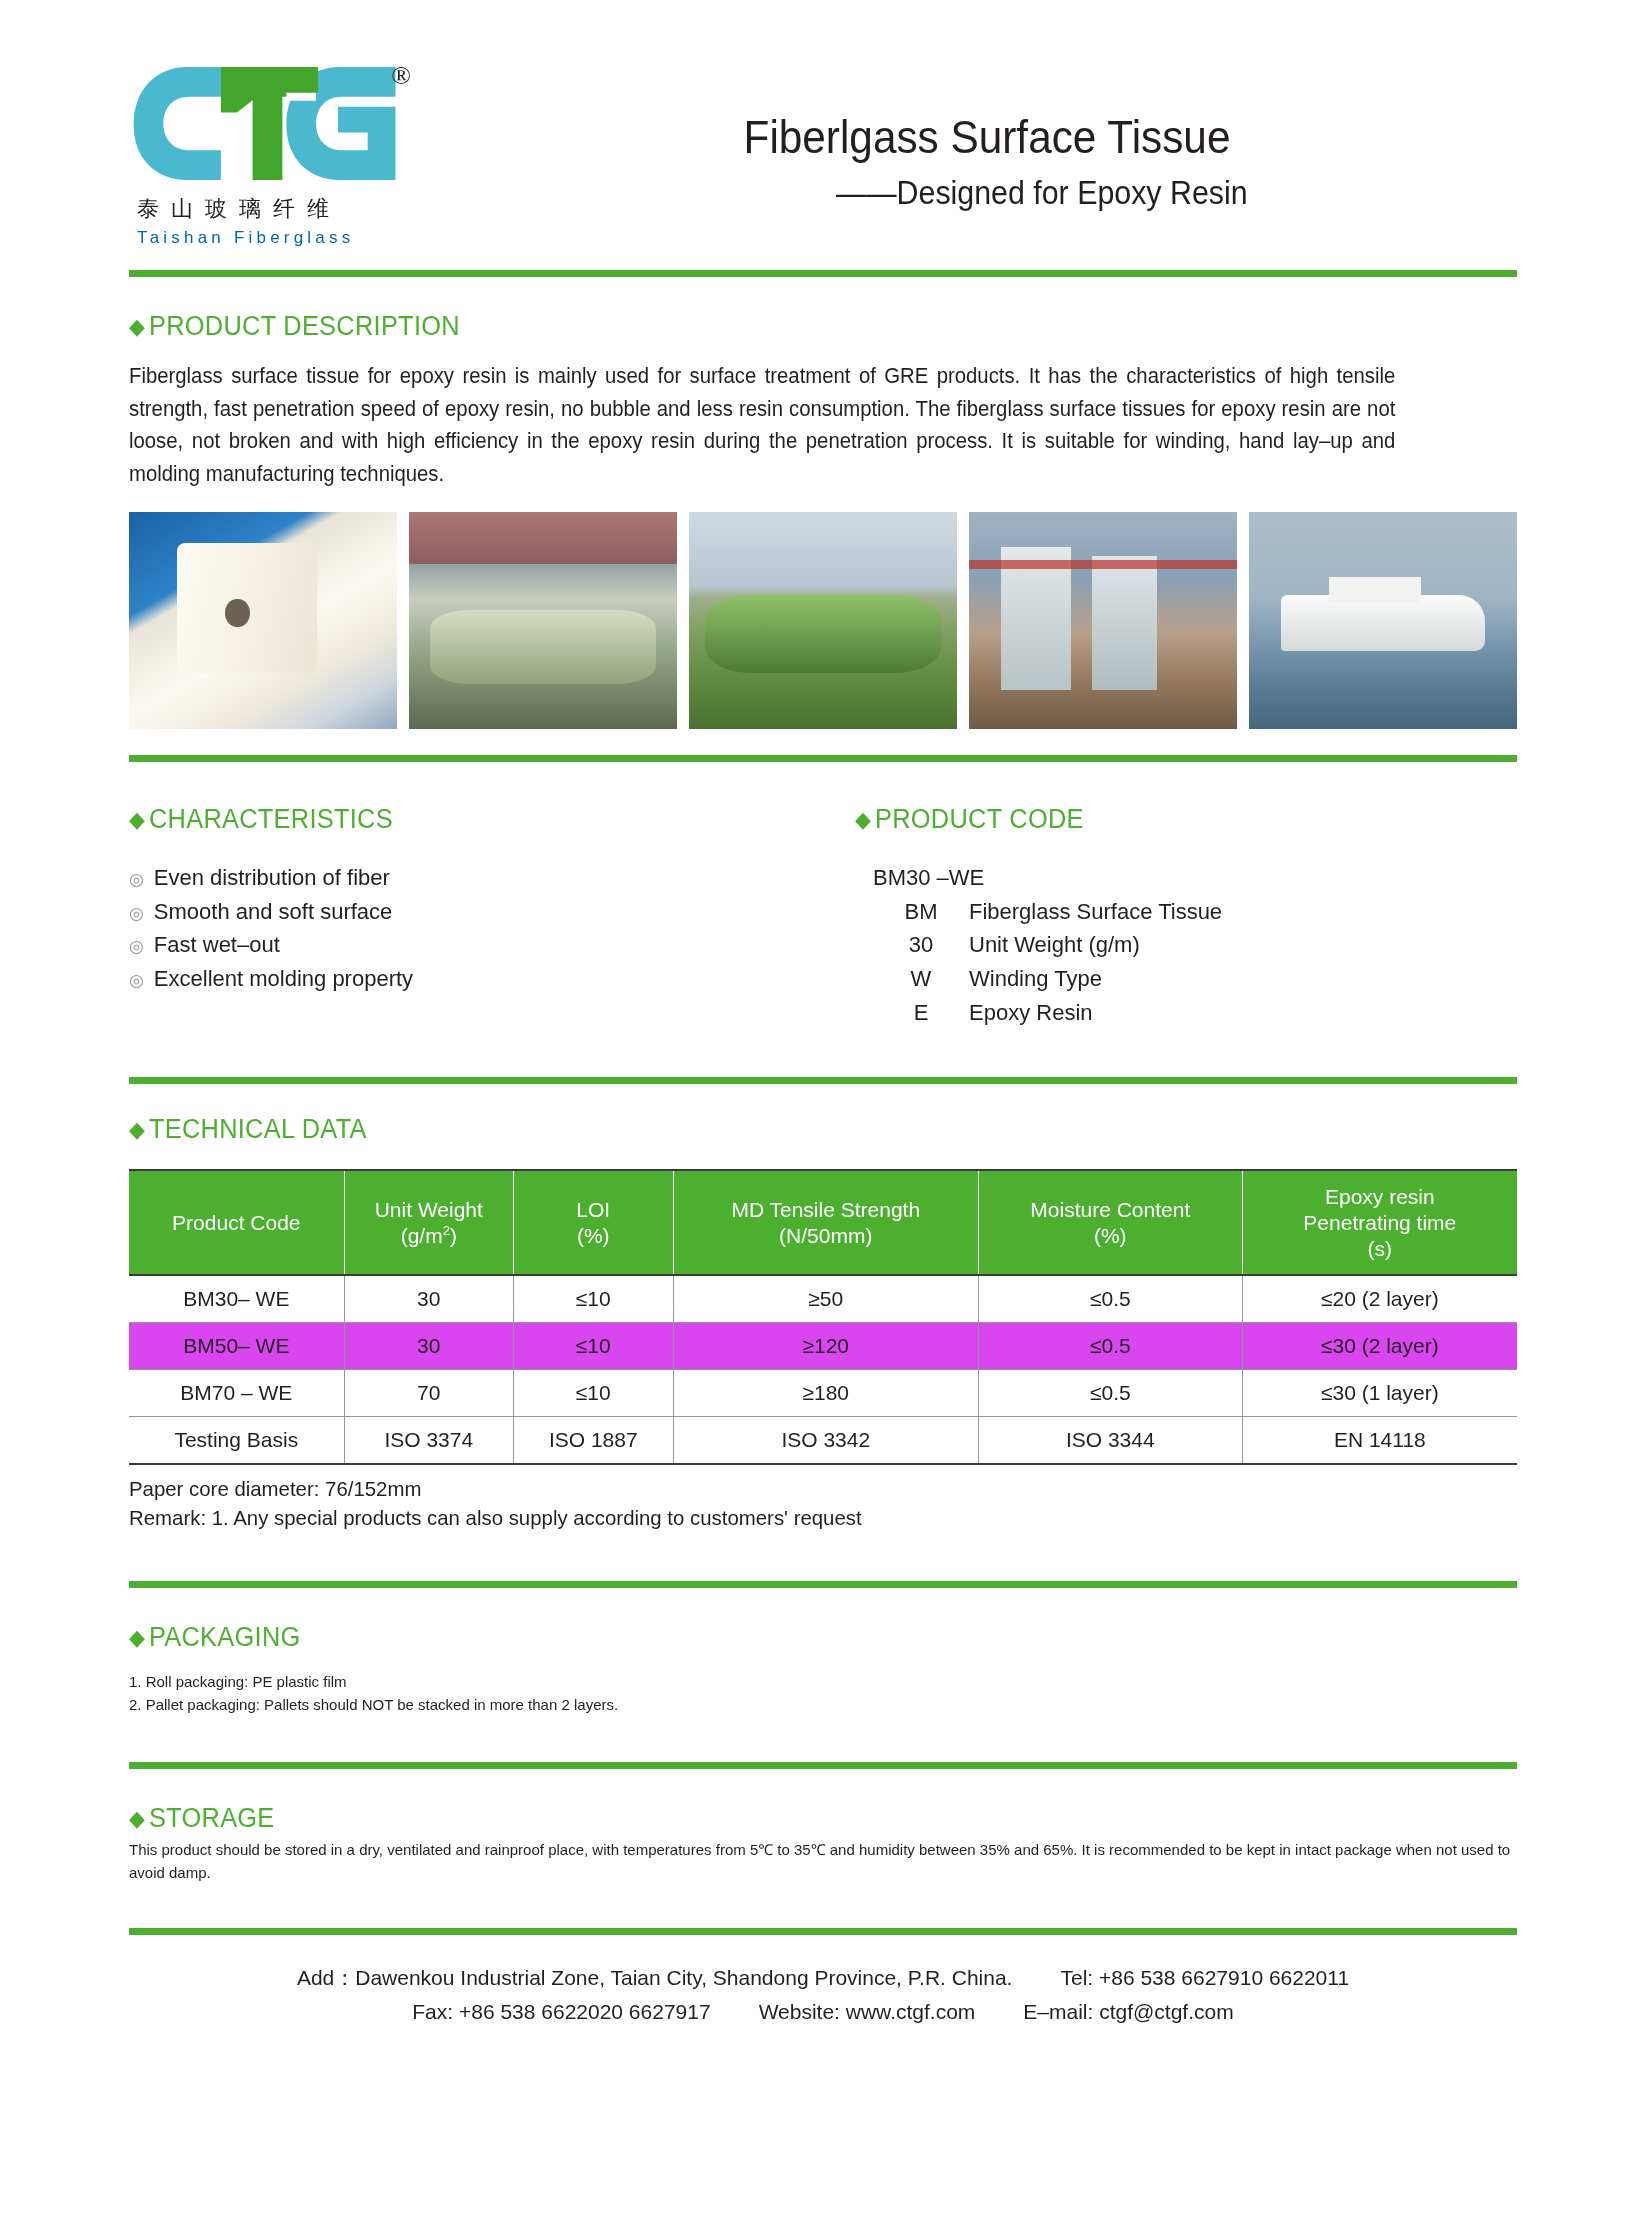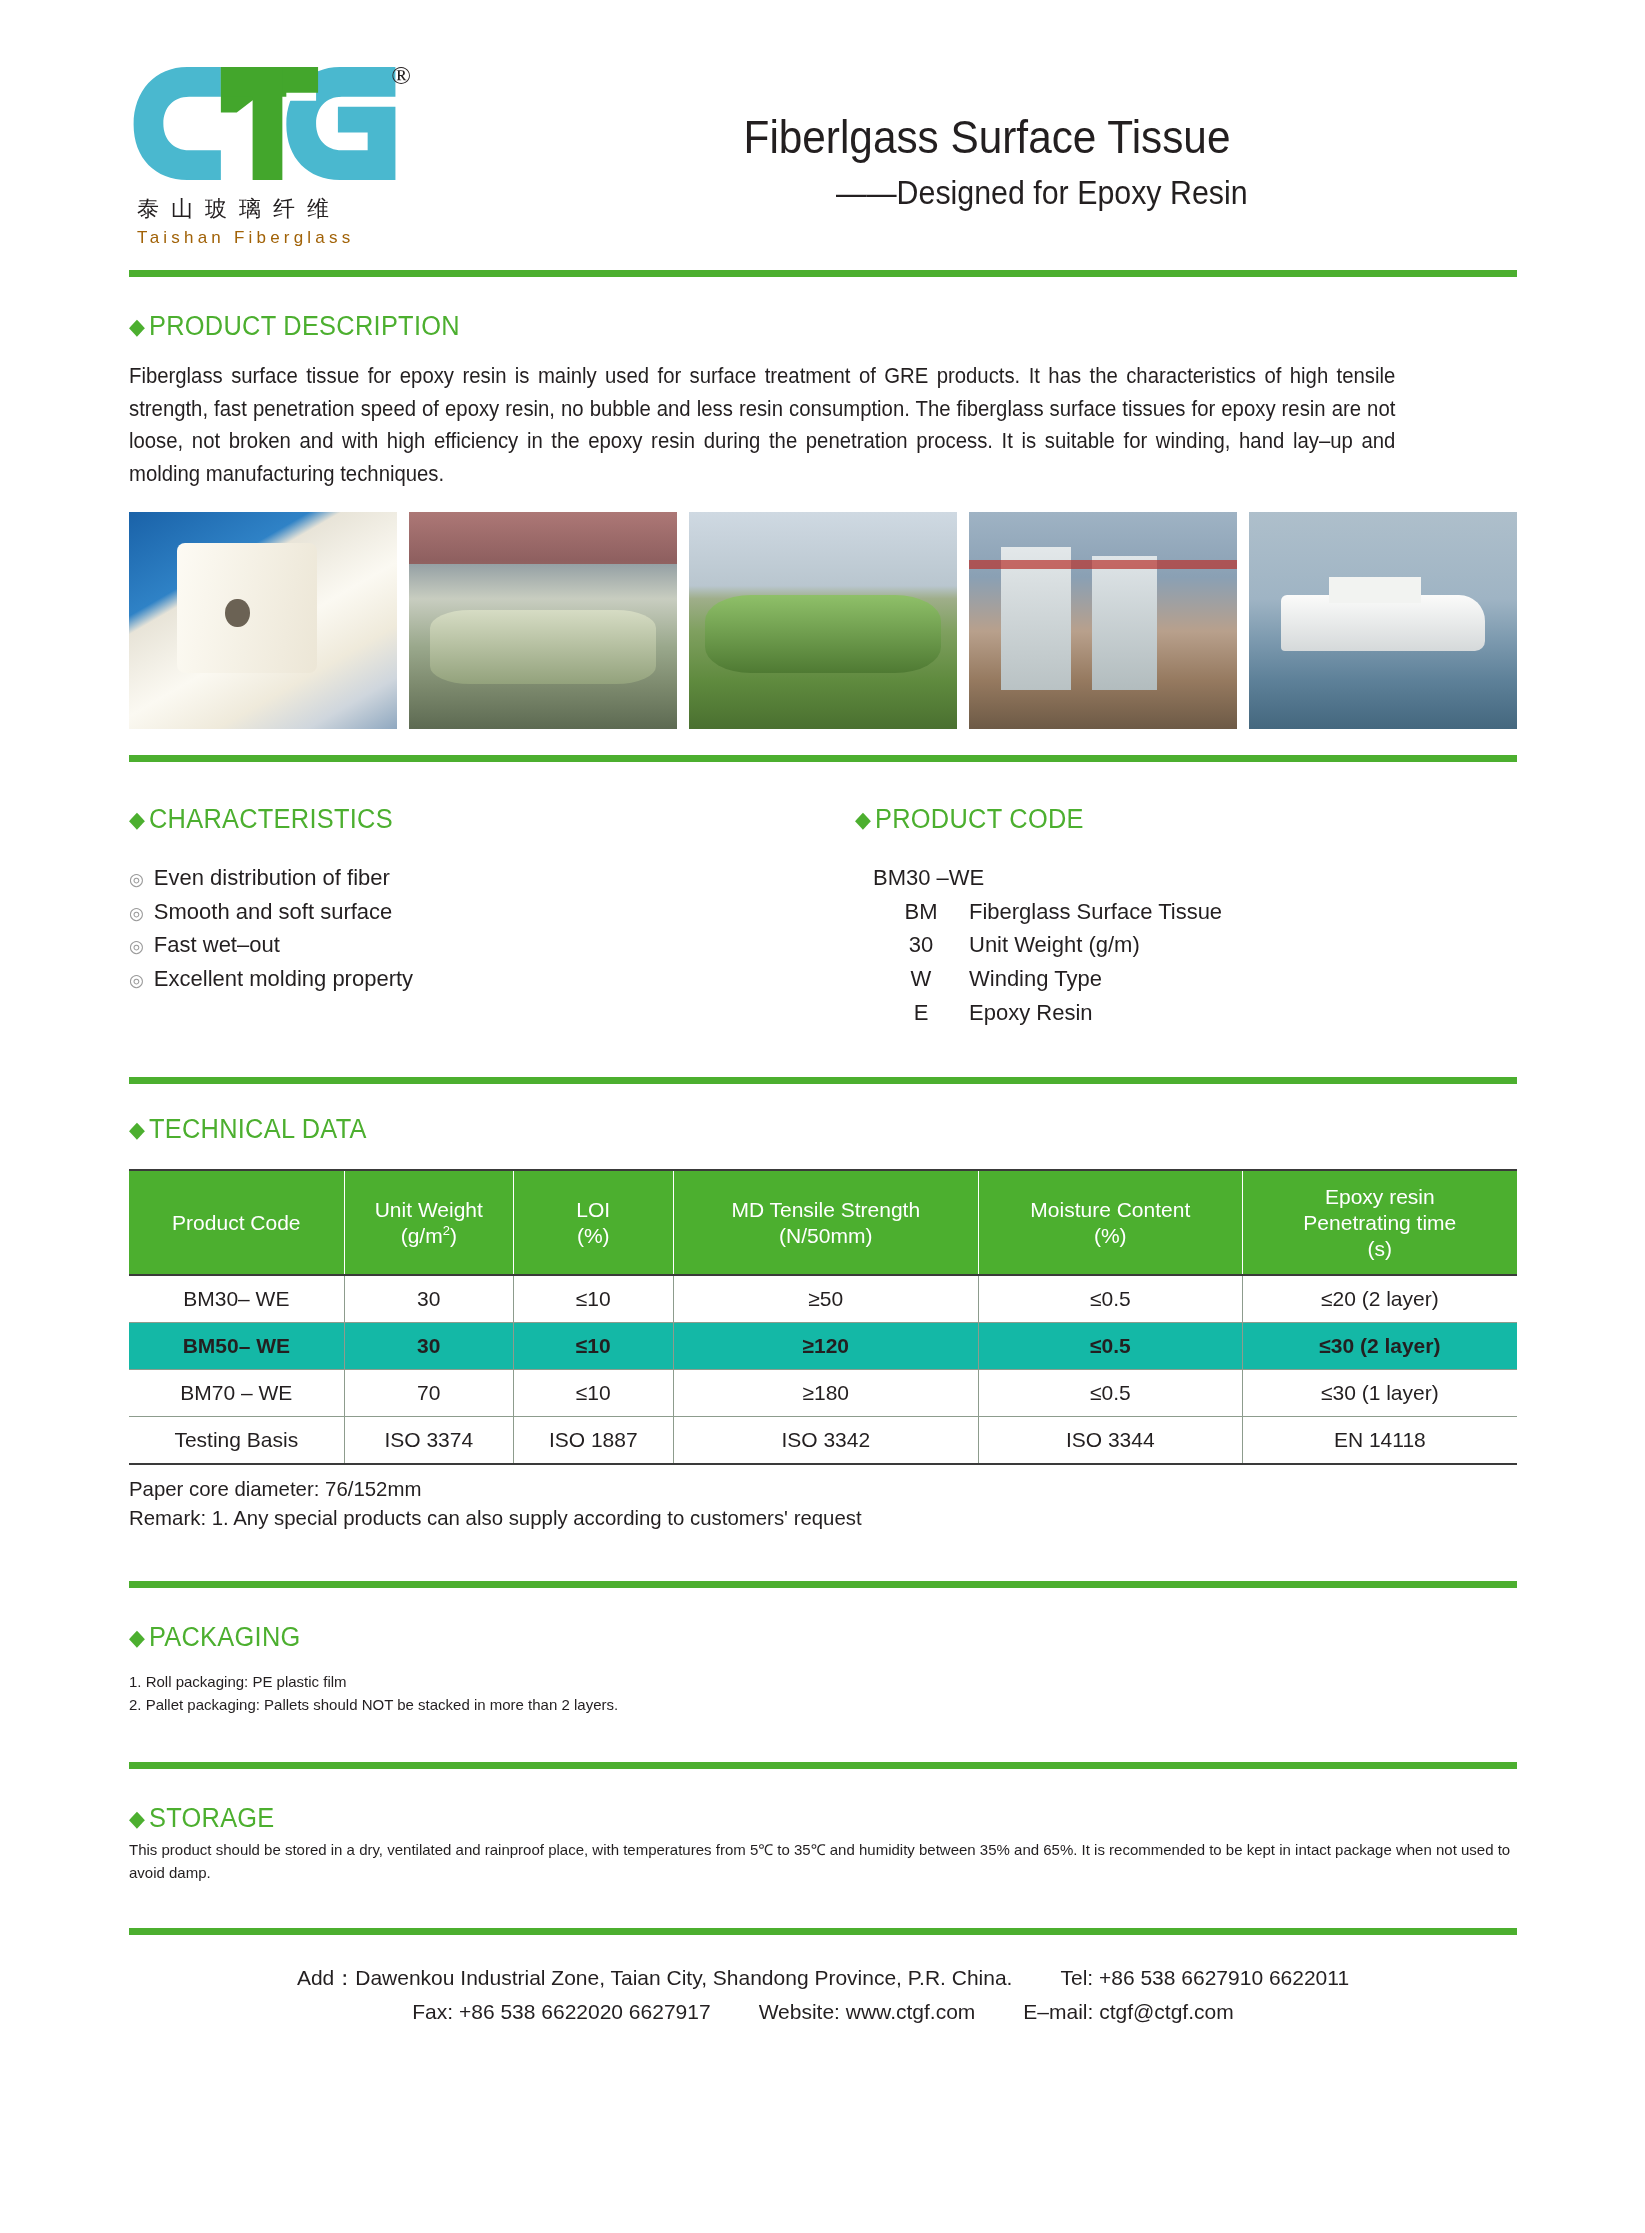--- a/index.html
+++ b/index.html
@@ -21,21 +21,21 @@
     position: absolute; right: -8px; top: -2px;
     font-size: 26px; color: #231f20; font-family: "Liberation Serif", serif;
   }
   .logo-cn {
     margin-top: 10px; margin-left: 8px;
     font-size: 22px; letter-spacing: 12px;
     font-family: "DejaVu Sans", sans-serif; color: #231f20;
   }
   .logo-en {
     margin-top: 4px; margin-left: 8px;
-    font-size: 17px; letter-spacing: 4.2px; color: #a16207;
+    font-size: 17px; letter-spacing: 4.2px; color: #0369a1;
     font-family: "Liberation Sans", sans-serif;
   }
   .title-block { flex: 1; text-align: center; padding-top: 55px; }
   .main-title {
     font-size: 46px; font-weight: 400; letter-spacing: 0px;
     font-family: "Liberation Sans Narrow", "Liberation Sans", sans-serif;
     transform: scaleX(0.92); transform-origin: center;
   }
   .sub-title {
     font-size: 33px; font-weight: 400; margin-top: 10px; padding-left: 119px;
@@ -98,21 +98,21 @@
   table.tech thead tr { border-top: 2px solid #3a3a3a; border-bottom: 2px solid #3a3a3a; }
   table.tech td {
     font-size: 21px; text-align: center; padding: 11px 4px; height: 46px;
     border-left: 1px solid #8d9c8d; border-right: 1px solid #8d9c8d;
     border-bottom: 1px solid #8d9c8d;
     font-family: "Liberation Sans Narrow", "Liberation Sans", sans-serif;
     color: #231f20;
   }
   table.tech td:first-child { border-left: none; }
   table.tech td:last-child { border-right: none; }
-  table.tech tr.alt td { background: #14b8a6; font-weight: bold; }
+  table.tech tr.alt td { background: #d946ef; }
   table.tech tr.last td { border-bottom: 2px solid #3a3a3a; }
   .tbl-notes {
     padding: 0 129px; margin-top: 10px;
     font-size: 20.4px; line-height: 1.42; color: #231f20;
     font-family: "Liberation Sans Narrow", "Liberation Sans", sans-serif;
   }
   .tbl-notes .indent { padding-left: 62px; }
 
   .blk { padding: 0 129px; }
   .pack-line, .store-line {

